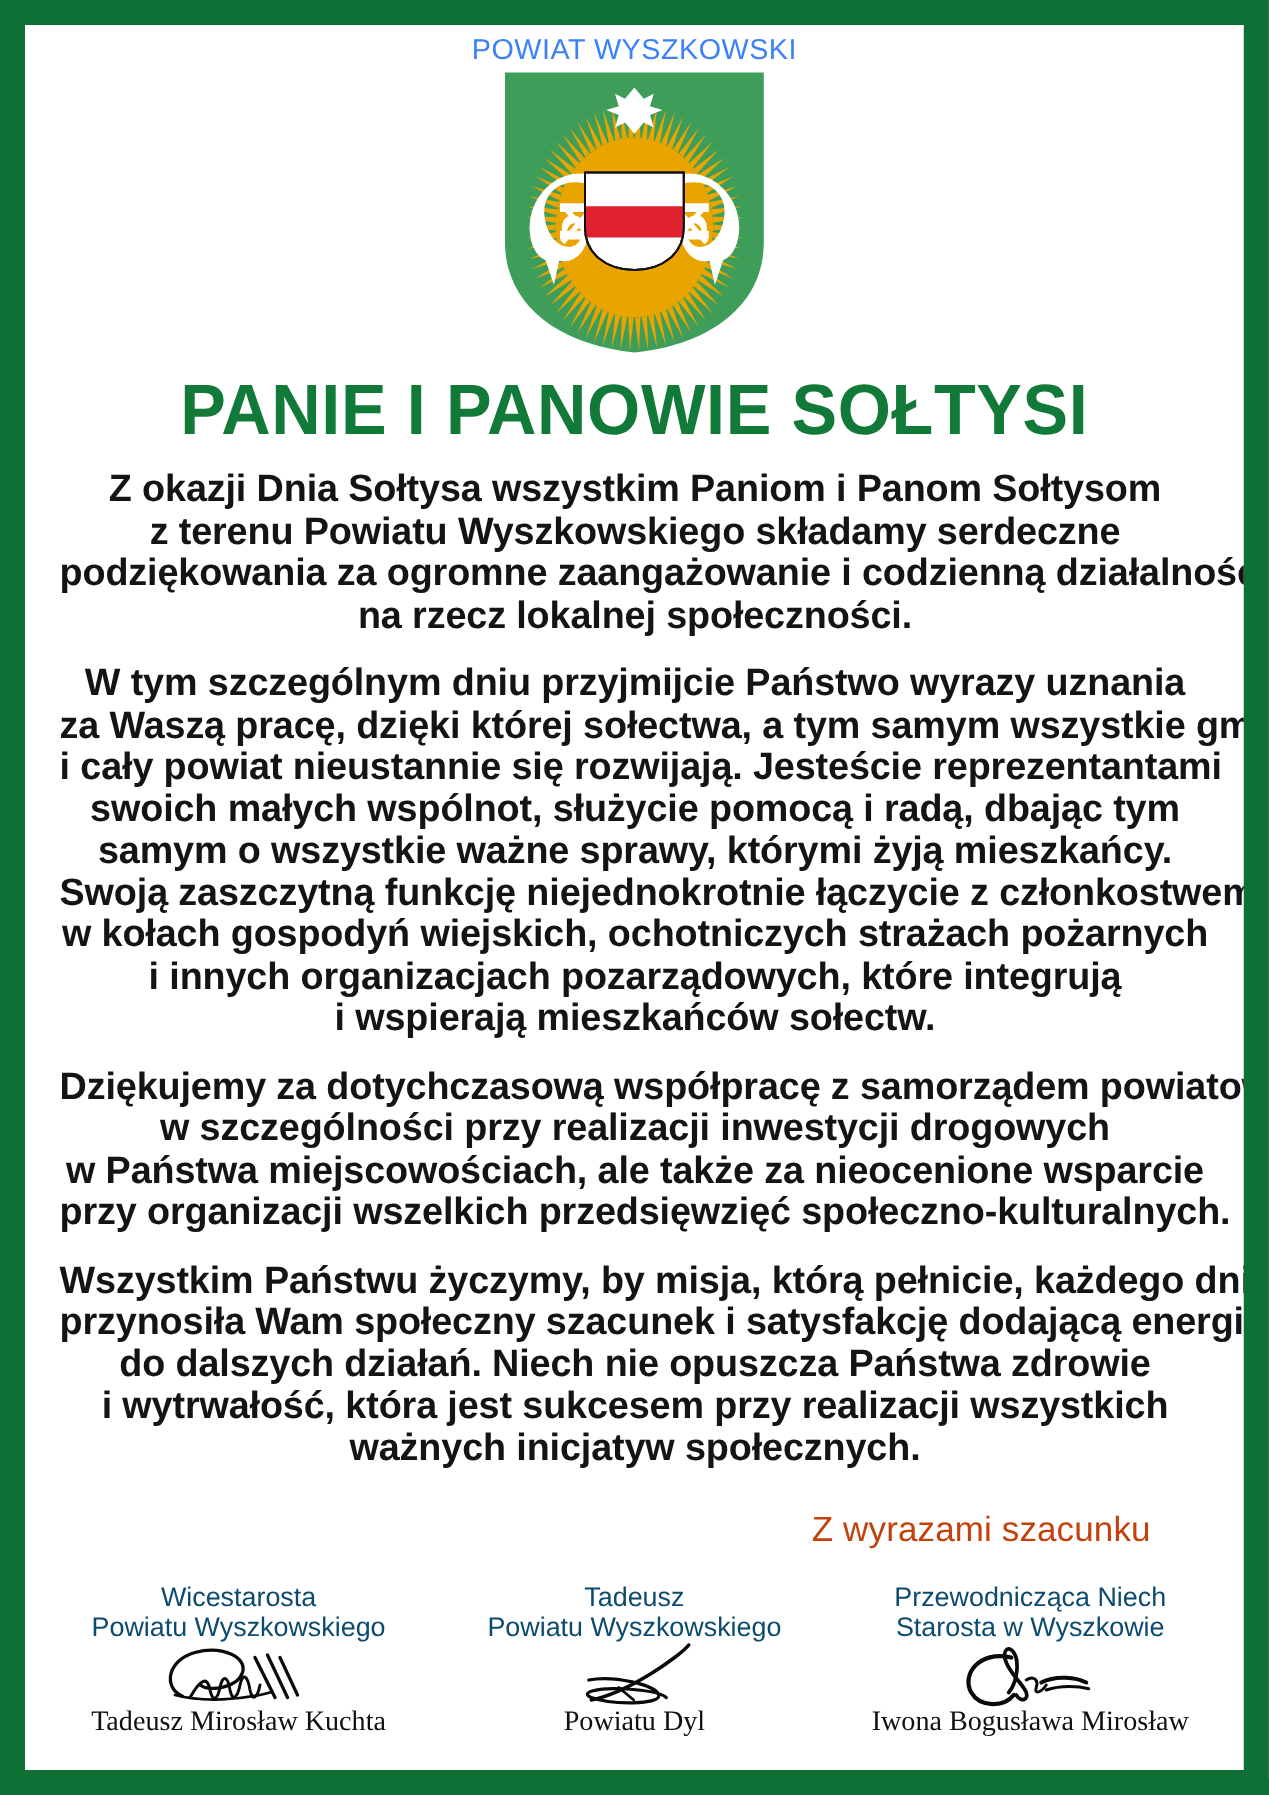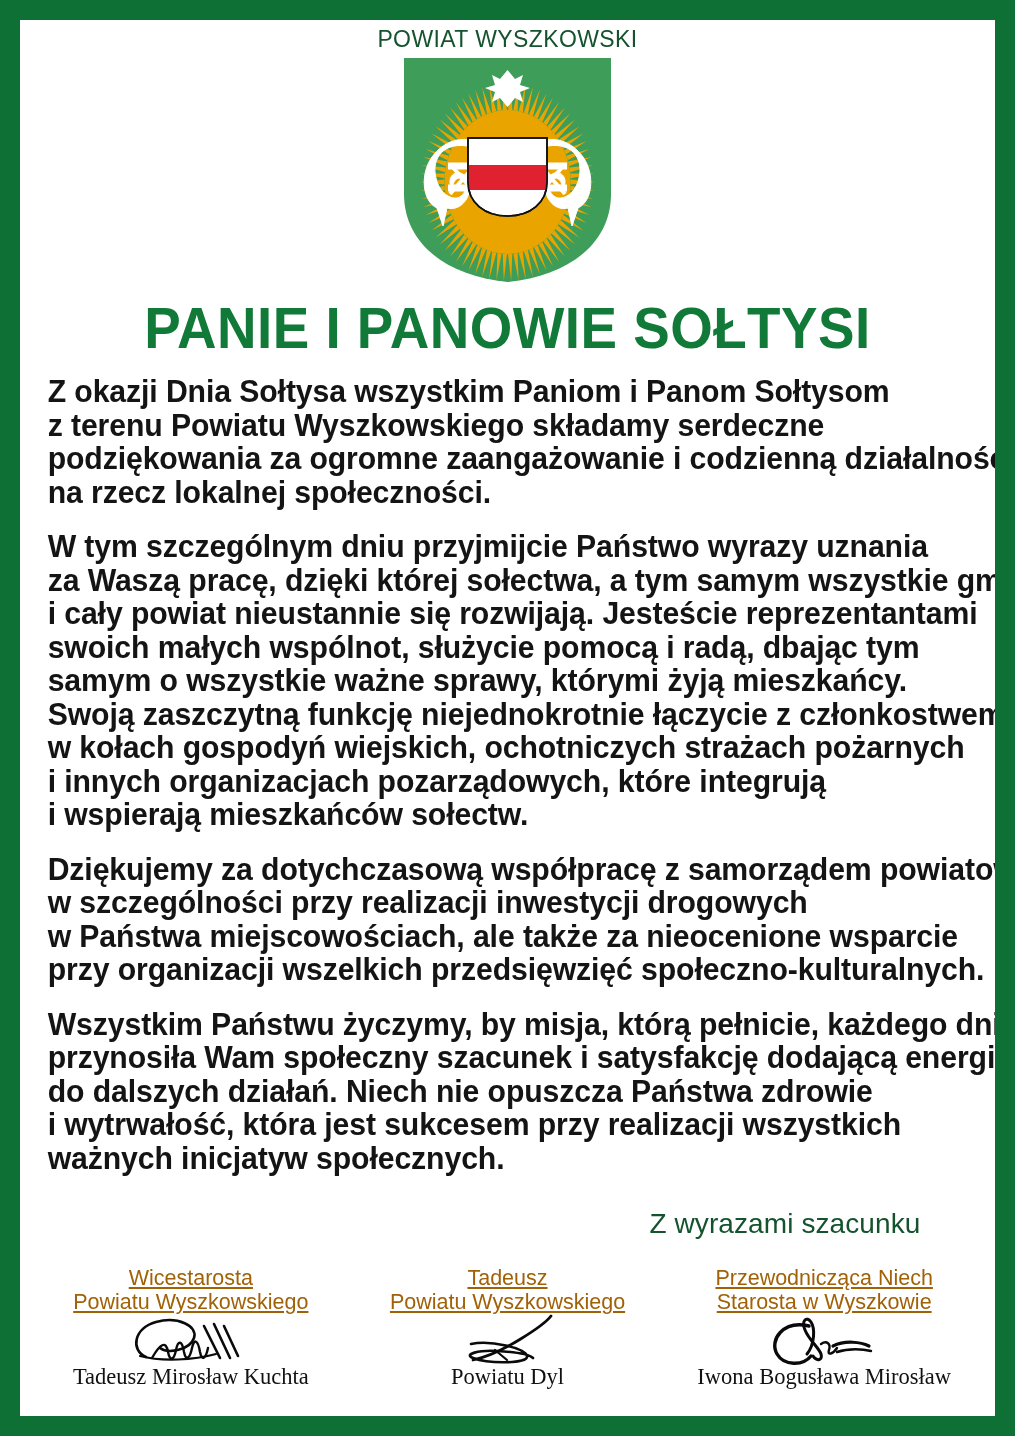--- a/index.html
+++ b/index.html
@@ -33,21 +33,21 @@
     margin-top:8px;
     display:flex;
     flex-direction:column;
     align-items:center;
   }
   .crest-caption{
     font-family:"Liberation Sans", sans-serif;
     font-size:23px;
     font-weight:400;
     letter-spacing:.4px;
-    color:#14532d;
+    color:#3b82f6;
     line-height:1;
     margin-bottom:3px;
   }
   .crest-svg{display:block;}
 
   
   .title{
     color:#127A38;
     font-family:"Liberation Sans Narrow","Liberation Sans",sans-serif;
     font-size:57px;
@@ -57,20 +57,21 @@
     margin-top:14px;
     margin-bottom:6px;
     transform:scaleX(.96);
     text-align:center;
     white-space:nowrap;
   }
 
   
   .body-copy{
     width:930px;
+    text-align:center;
     color:#141414;
   }
   .para{
     font-family:"Liberation Sans Narrow","Liberation Sans",sans-serif;
     font-size:30.5px;
     font-weight:700;
     line-height:33.5px;
     letter-spacing:-0.1px;
     margin:0 0 21px 0;
     transform:scaleX(.99);
@@ -81,21 +82,21 @@
   
   .regards{
     width:930px;
     text-align:right;
     padding-right:52px;
     box-sizing:border-box;
     margin-top:12px;
     font-family:"Liberation Sans", sans-serif;
     font-size:28px;
     font-weight:400;
-    color:#14532d;
+    color:#c2410c;
     letter-spacing:.1px;
   }
 
   
   .signatures{
     width:950px;
     display:flex;
     justify-content:space-between;
     align-items:flex-start;
     margin-top:26px;
@@ -104,25 +105,24 @@
     flex:1 1 0;
     display:flex;
     flex-direction:column;
     align-items:center;
     position:relative;
   }
   .sig-role{
     font-family:"Liberation Sans", sans-serif;
     font-size:21.5px;
     font-weight:400;
-    color:#a16207;
+    color:#0c4a6e;
     line-height:24px;
     text-align:center;
     white-space:nowrap;
-    text-decoration:underline;
   }
   .sig-mark{
     height:62px;
     display:flex;
     align-items:center;
     justify-content:center;
     margin-top:-4px;
   }
   .sig-name{
     font-family:Liberation Serif, serif;

